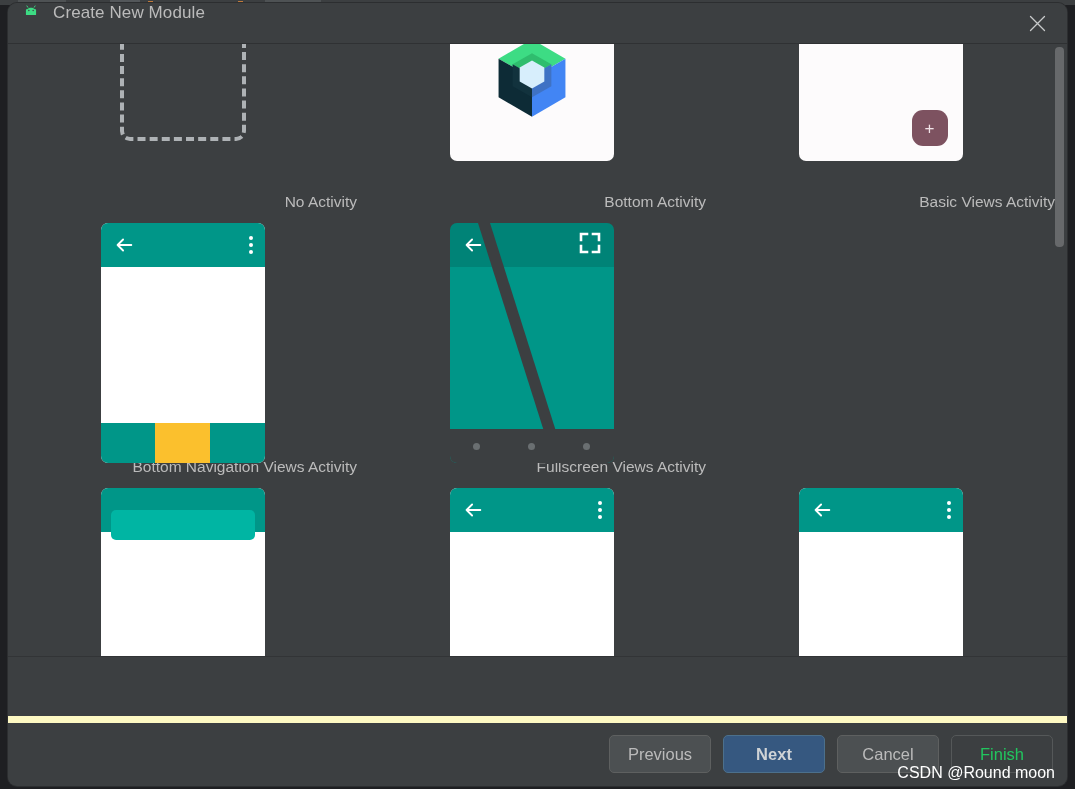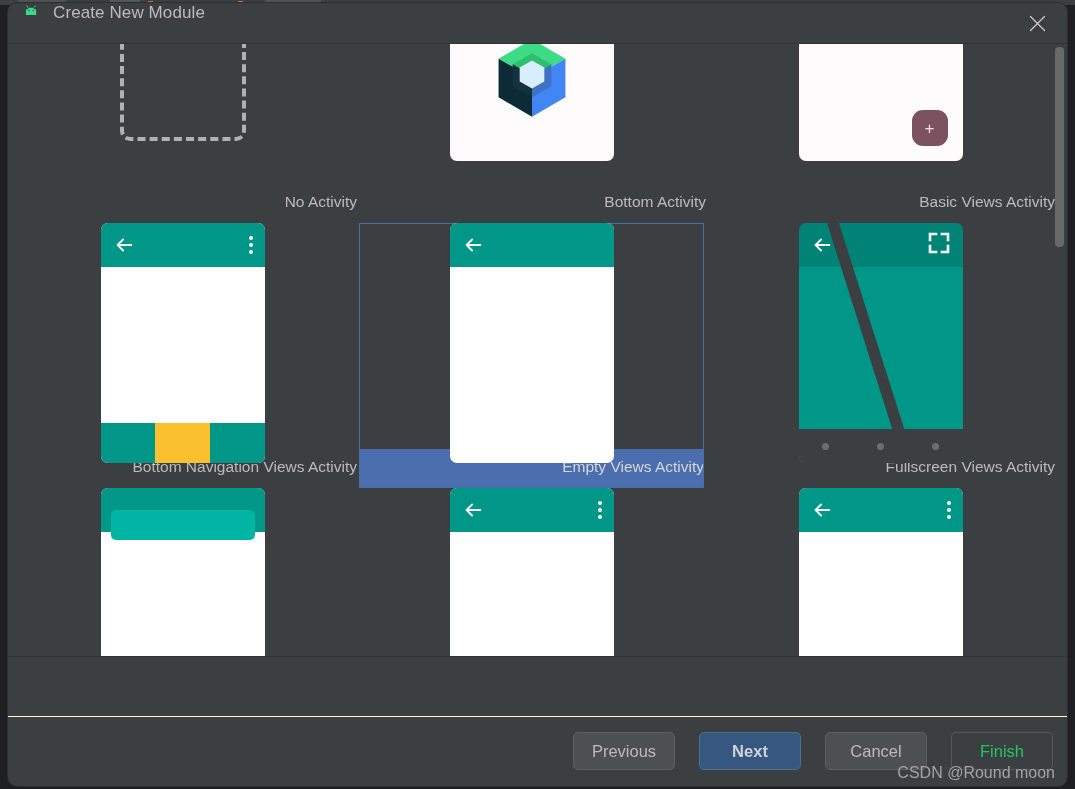--- a/index.html
+++ b/index.html
@@ -177,23 +177,23 @@
 
   
   .spacer-pane {
     height: 60px;
     background: #3c3f41;
     border-top: 1px solid #323436;
   }
   .footer {
     height: 69px;
     background: #3c3f41;
-    border-top: 1px solid #fef9c3;
+    border-top: 7px solid #fef9c3;
     display: flex; align-items: center; justify-content: flex-end;
-    padding-right: 14px; gap: 24px;
+    padding-right: 14px; gap: 12px;
     position: relative;
   }
   .btn {
     min-width: 102px; height: 38px;
     padding: 0 16px;
     border-radius: 5px;
     border: 1px solid #5e6060;
     background: #4c5052;
     color: #bbbbbb;
     font-size: 16.5px;
@@ -209,21 +209,21 @@
   }
   .btn.disabled {
     background: #3c3f41;
     border-color: #555859;
     color: #22c55e;
     cursor: default;
   }
   .watermark {
     position: absolute;
     right: 12px; bottom: 3px;
-    color: #a3a3a3;
+    color: #ffffff;
     font-size: 16px;
     pointer-events: none;
   }
 </style>
 </head>
 <body>
 
 <div id="app">
 
   <div class="ide-strip">
@@ -317,35 +317,20 @@
                 <div class="bottomnav">
                   <span class="seg"></span>
                   <span class="seg accent"></span>
                   <span class="seg"></span>
                 </div>
               </div>
             </div>
             <div class="cap">Bottom Navigation Views Activity</div>
           </div>
 
-          <div class="cell selected">
-            <div class="thumb-wrap">
-              <div class="phone">
-                <div class="bar">
-                  <span class="arrow-back">
-                    <svg width="22" height="22" viewBox="0 0 24 24">
-                      <path d="M20 12H5M11 6l-6 6 6 6" stroke="#fff" stroke-width="2" fill="none" stroke-linecap="round" stroke-linejoin="round"></path>
-                    </svg>
-                  </span>
-                </div>
-                <div class="body"></div>
-              </div>
-            </div>
-            <div class="cap">Empty Views Activity</div>
-          </div>
 
           <div class="cell">
             <div class="thumb-wrap">
               <div class="phone fullscreen">
                 <div class="bar">
                   <span class="arrow-back">
                     <svg width="22" height="22" viewBox="0 0 24 24">
                       <path d="M20 12H5M11 6l-6 6 6 6" stroke="#fff" stroke-width="2" fill="none" stroke-linecap="round" stroke-linejoin="round"></path>
                     </svg>
                   </span>

